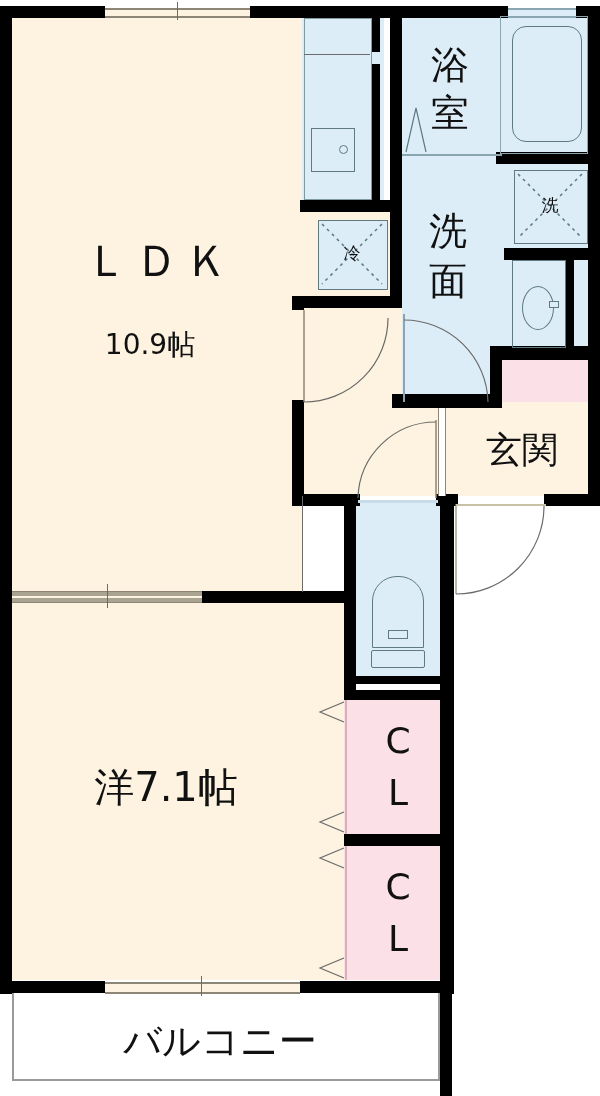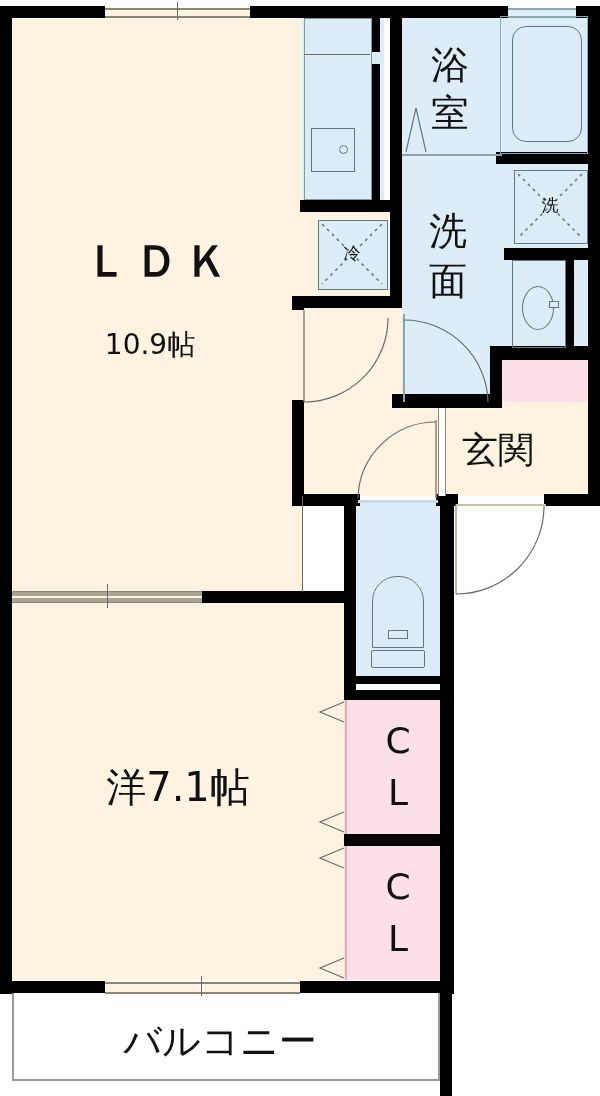--- a/index.html
+++ b/index.html
@@ -153,31 +153,31 @@
   <polyline points="34,112 10,122 34,132" fill="none" stroke="#6b6b6b" stroke-width="1.2"></polyline>
   <line x1="36" y1="0" x2="36" y2="134" stroke="#c88b95" stroke-width="1.2"></line>
 </svg>
 <svg style="left:310px;top:846px;" width="40" height="134">
   <polyline points="34,2 10,12 34,22" fill="none" stroke="#6b6b6b" stroke-width="1.2"></polyline>
   <polyline points="34,112 10,122 34,132" fill="none" stroke="#6b6b6b" stroke-width="1.2"></polyline>
   <line x1="36" y1="0" x2="36" y2="134" stroke="#c88b95" stroke-width="1.2"></line>
 </svg>
 <div class="thin" style="left:302px;top:496px;width:1px;height:96px;background:#6b6b6b;"></div>
 
-<div class="label" style="left:40px;top:232px;width:240px;font-size:44px;letter-spacing:6px;font-weight:bold;">ＬＤＫ</div>
+<div class="label" style="left:40px;top:232px;width:240px;font-size:44px;letter-spacing:6px;">ＬＤＫ</div>
 <div class="label" style="left:40px;top:326px;width:220px;font-size:28px;">10.9帖</div>
 
-<div class="label" style="left:48px;top:760px;width:260px;font-size:40px;">洋7.1帖</div>
+<div class="label" style="left:36px;top:760px;width:260px;font-size:40px;">洋7.1帖</div>
 
 <div class="label" style="left:420px;top:40px;width:60px;font-size:38px;">浴</div>
 <div class="label" style="left:420px;top:88px;width:60px;font-size:38px;">室</div>
 
 <div class="label" style="left:418px;top:206px;width:60px;font-size:38px;">洗</div>
 <div class="label" style="left:418px;top:256px;width:60px;font-size:38px;">面</div>
 
-<div class="label" style="left:436px;top:426px;width:124px;font-size:36px;">玄関</div>
+<div class="label" style="left:460px;top:426px;width:124px;font-size:36px;">玄関</div>
 
 <div class="label" style="left:360px;top:720px;width:76px;font-size:36px;">C</div>
 <div class="label" style="left:360px;top:772px;width:76px;font-size:36px;">L</div>
 <div class="label" style="left:360px;top:866px;width:76px;font-size:36px;">C</div>
 <div class="label" style="left:360px;top:918px;width:76px;font-size:36px;">L</div>
 
 <div class="label" style="left:60px;top:1016px;width:320px;font-size:38px;">バルコニー</div>
 
 </body></html>

